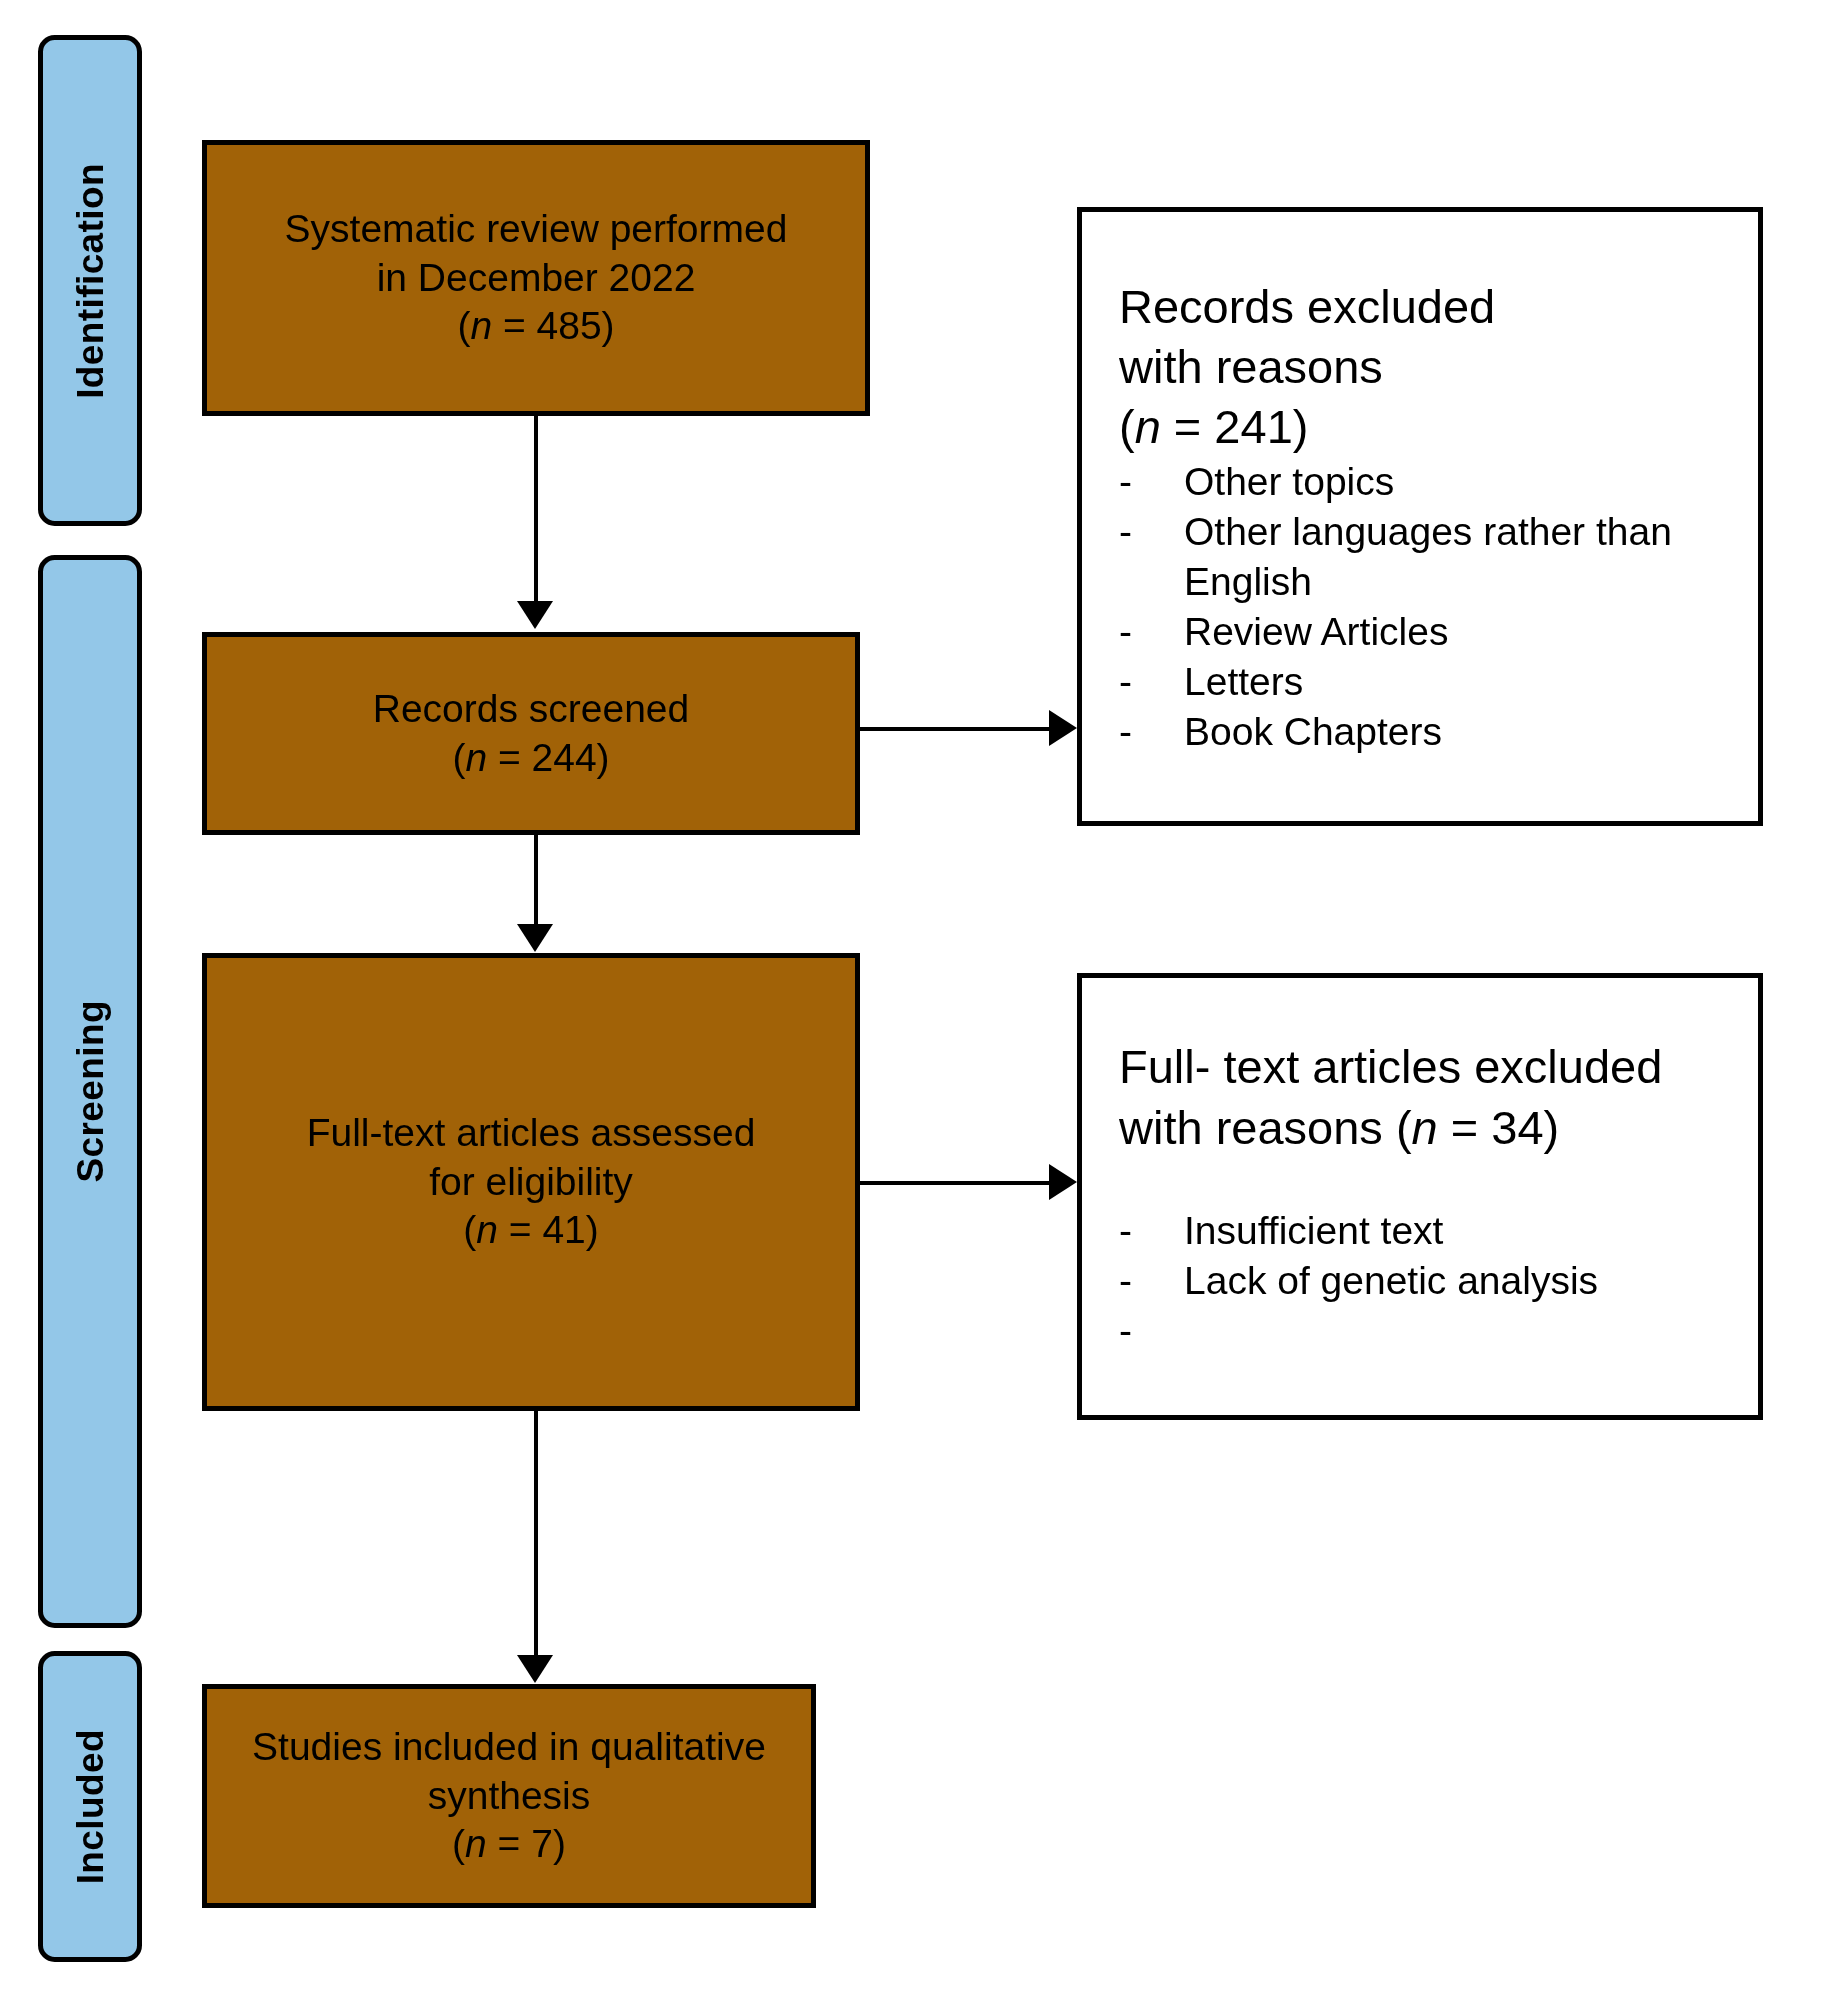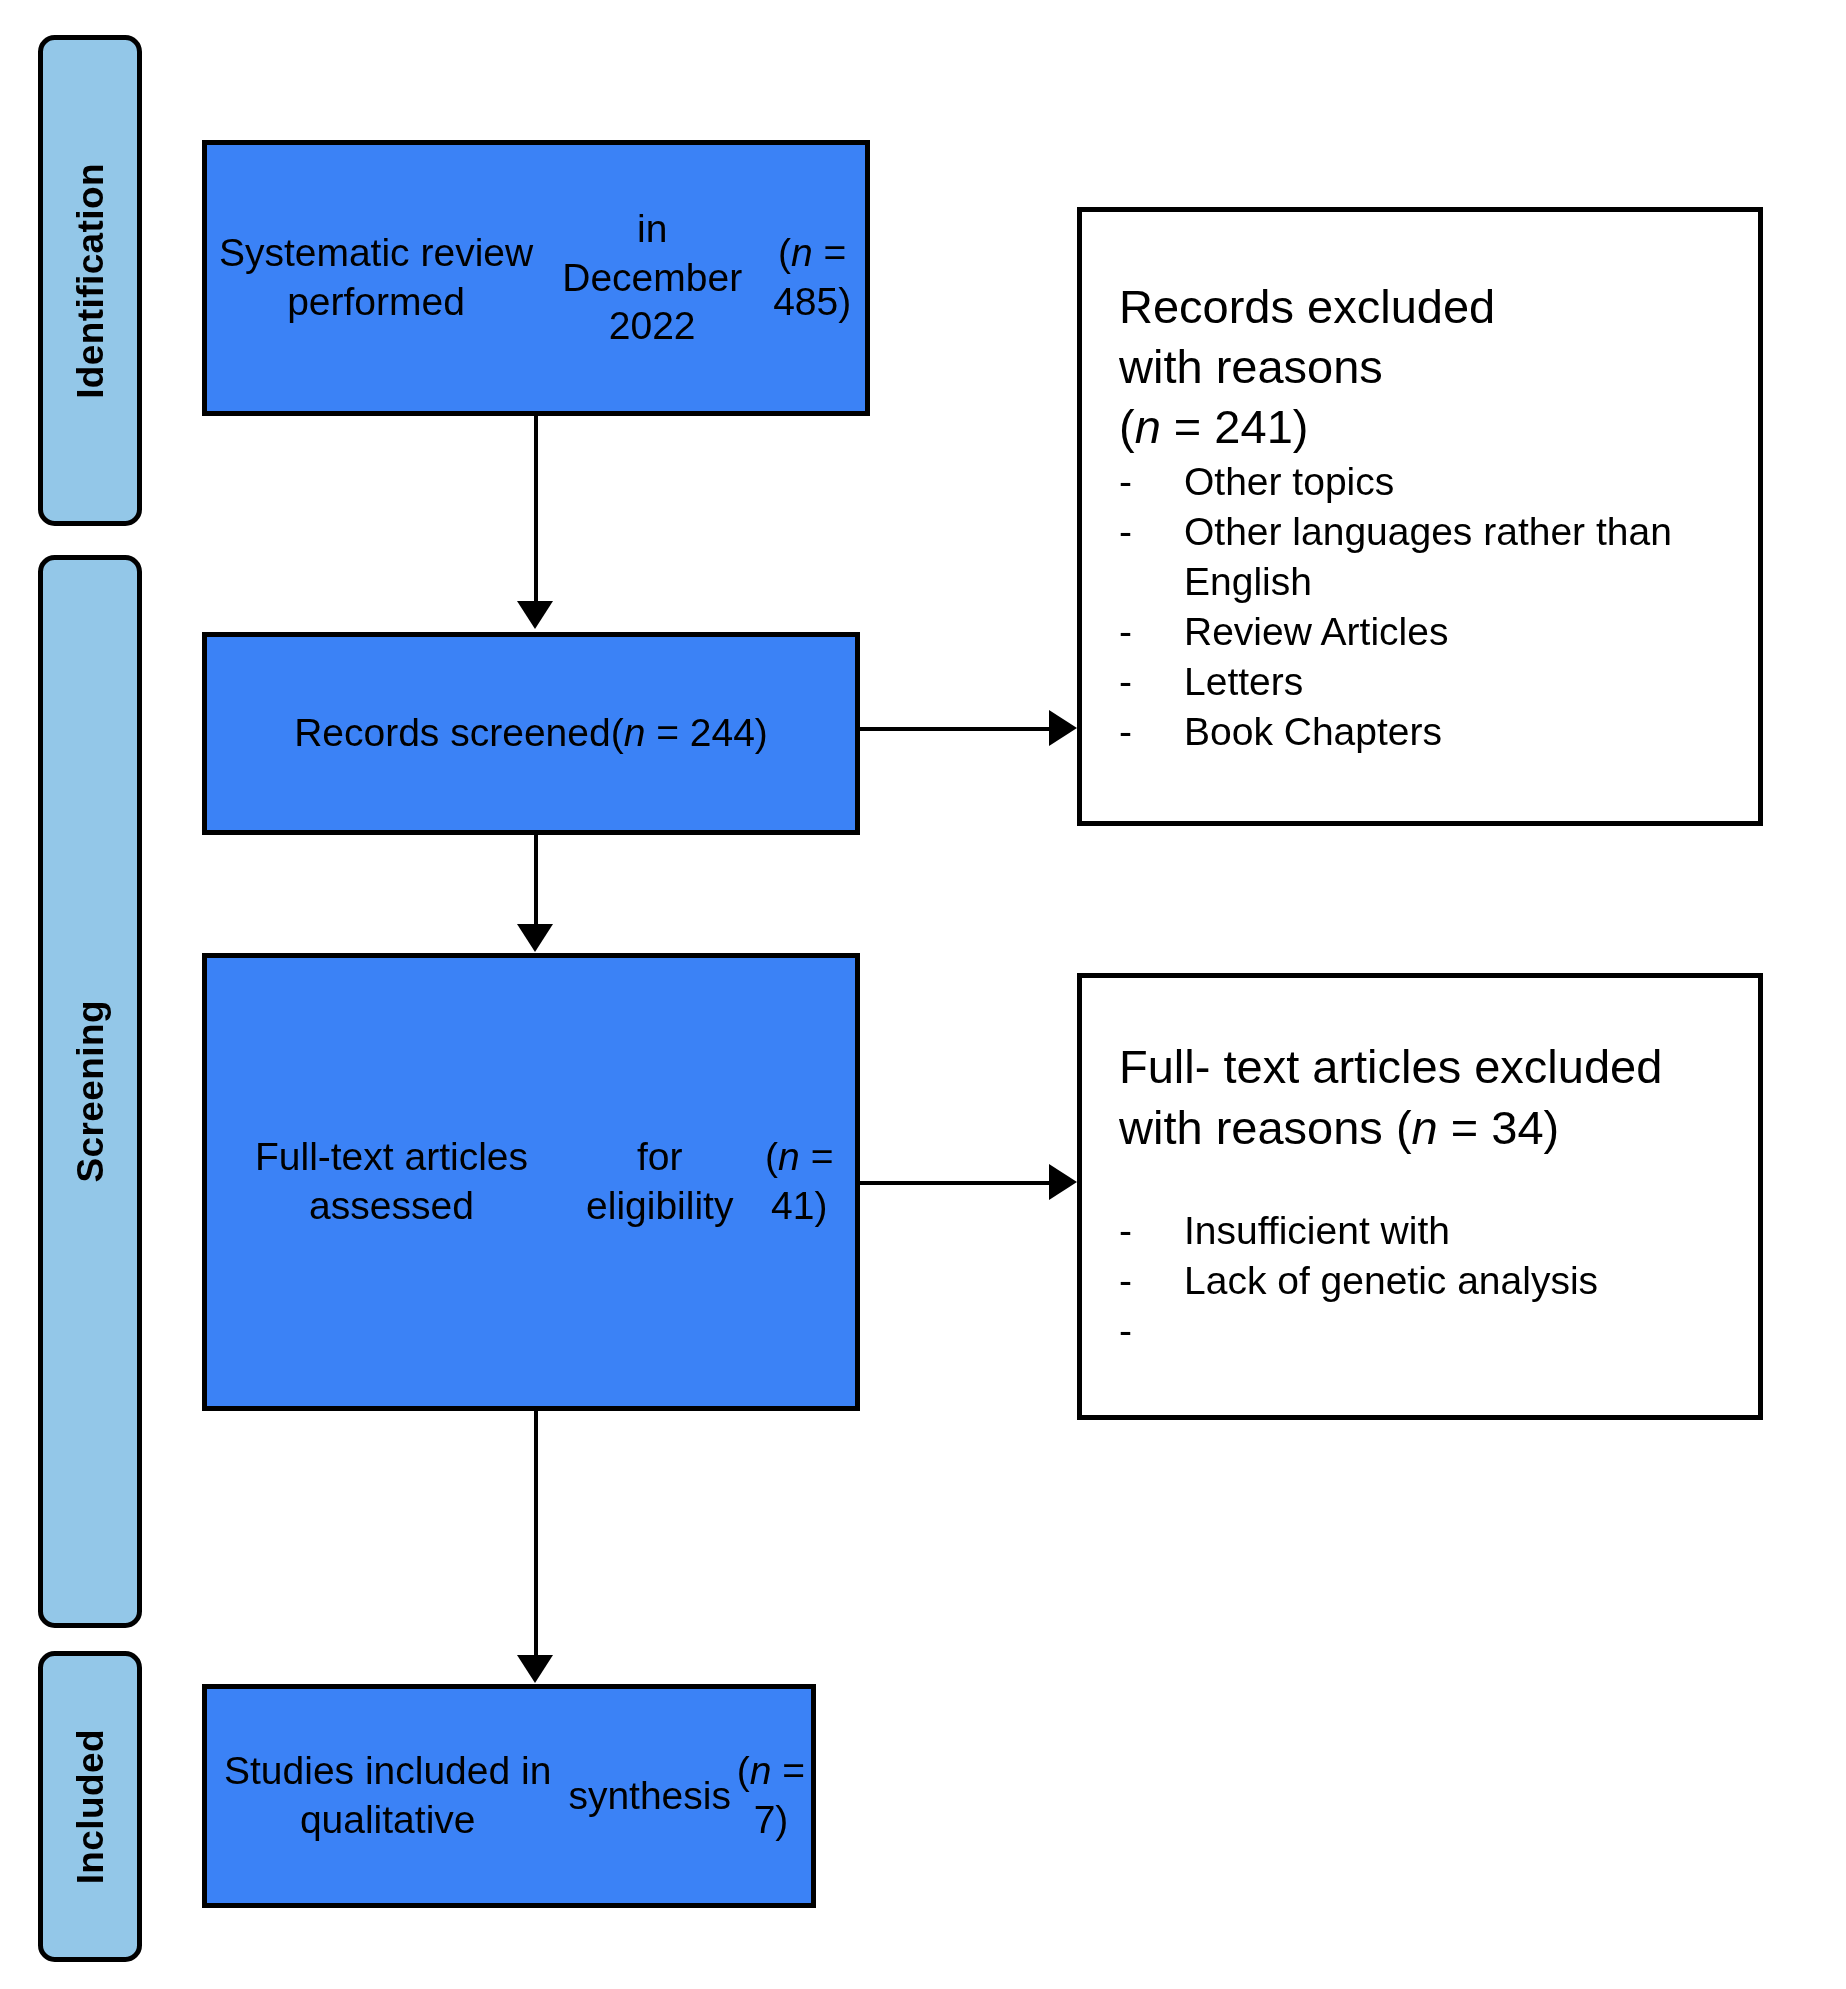--- a/index.html
+++ b/index.html
@@ -42,24 +42,25 @@
   }
 
   #stage-identification { left: 38px;  top: 35px;   width: 104px; height: 491px; }
   #stage-screening      { left: 38px;  top: 555px;  width: 104px; height: 1073px; }
   #stage-included       { left: 38px;  top: 1651px; width: 104px; height: 311px; }
 
   
   .flow-box {
     position: absolute;
     box-sizing: border-box;
-    background: #3b82f6;
+    background: #a16207;
     border: 5.8px solid #000000;
     border-radius: 0;
     display: flex;
+    flex-direction: column;
     justify-content: center;
   }
   .flow-box.center-box {
     align-items: center;
     text-align: center;
   }
   .flow-box .box-text {
     font-size: 39px;
     line-height: 1.25;
     color: #000000;
@@ -224,21 +225,21 @@
           <span class="reason-text">Book Chapters</span>
         </li>
     </ul>
   </div>
 
   <div class="exclusion-box" id="box-fulltext-excluded">
     <div class="list-head"><span>Full- text articles excluded</span><br><span>with reasons </span><span>(</span><em>n</em><span> = 34)</span></div>
     <ul class="reason-list">
       <li>
           <span class="dash">-</span>
-          <span class="reason-text">Insufficient with</span>
+          <span class="reason-text">Insufficient text</span>
         </li>
       <li>
           <span class="dash">-</span>
           <span class="reason-text">Lack of genetic analysis</span>
         </li>
       <li>
           <span class="dash">-</span>
         </li>
     </ul>
   </div>

